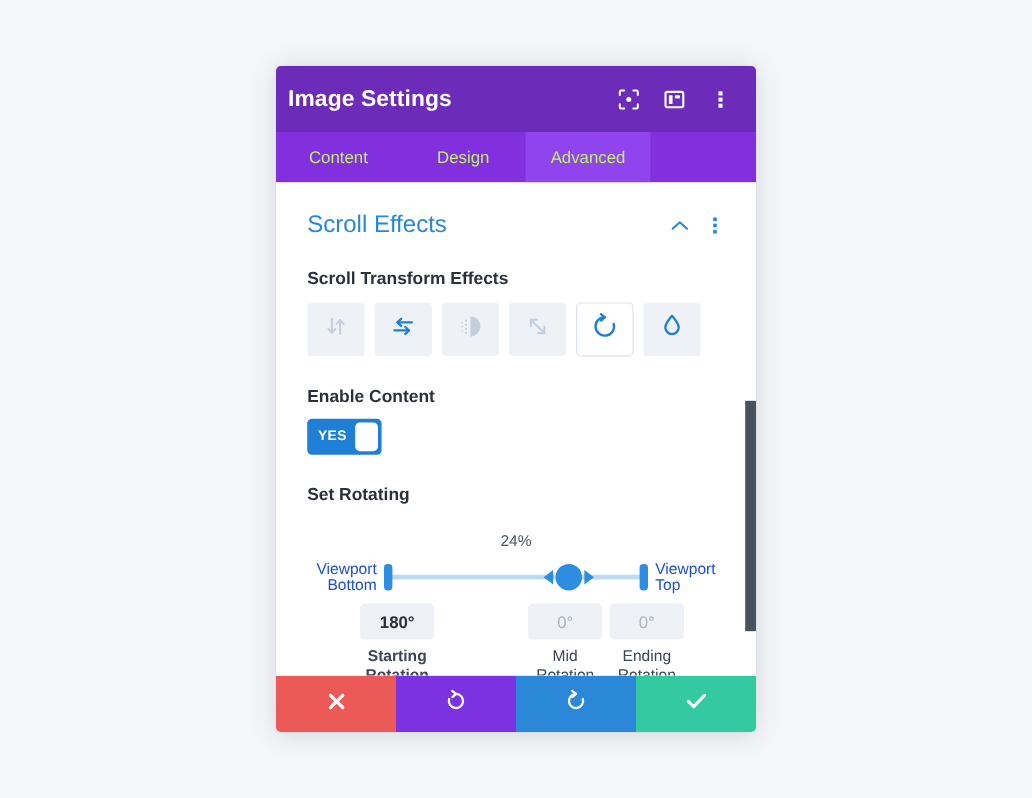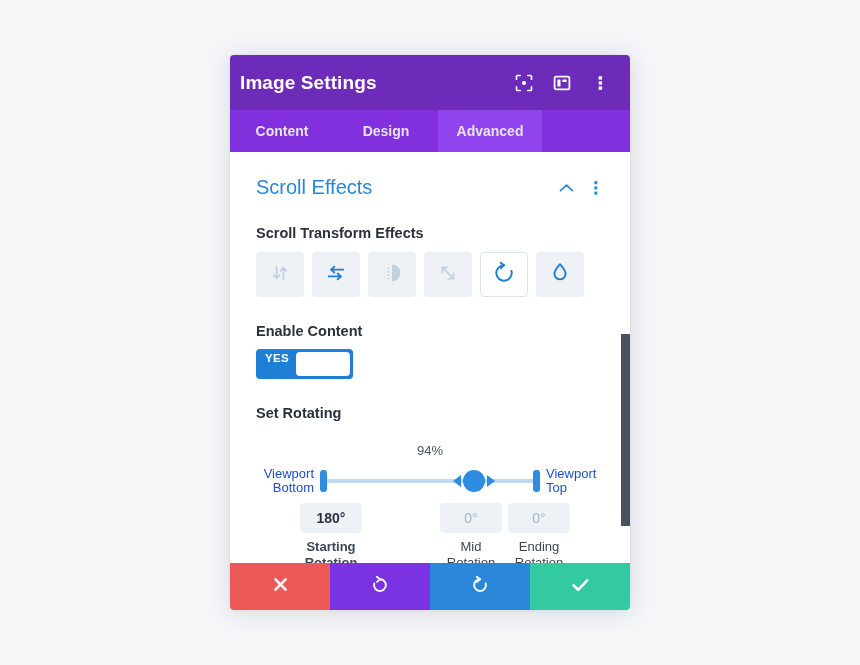--- a/index.html
+++ b/index.html
@@ -66,23 +66,23 @@
     height: 42px;
     background: #8230dd;
     display: flex;
     flex: 0 0 auto;
   }
   .tab {
     width: 104px;
     display: flex;
     align-items: center;
     justify-content: center;
-    color: #e5e5e5;
+    color: #bef264;
     font-size: 14px;
-    font-weight: bold;
+    font-weight: normal;
     cursor: pointer;
     white-space: nowrap;
   }
   .tab.active {
     background: #8f44ee;
   }
 
   
   .modal-body {
     position: relative;
@@ -144,25 +144,26 @@
     border: 1px solid transparent;
   }
   .effect-btn.selected {
     background: #ffffff;
     border: 1px solid #dde4ec;
   }
 
   
   .toggle {
     margin-top: 10px;
-    width: 97px;
+    width: 62px;
     height: 30px;
     border-radius: 4px;
     background: #1f7fd4;
     display: flex;
+    align-items: center;
     padding: 3px;
     box-sizing: border-box;
     cursor: pointer;
   }
   .toggle-text {
     color: #ffffff;
     font-size: 11.5px;
     font-weight: bold;
     letter-spacing: 0.3px;
     padding: 0 7px 0 6px;
@@ -459,21 +460,21 @@
 
     <div class="field-label">Enable Content</div>
     <div class="toggle">
       <span class="toggle-text">YES</span>
       <span class="toggle-knob"></span>
     </div>
 
     <div class="field-label">Set Rotating</div>
 
     <div class="slider-block">
-      <div class="slider-pct">94%</div>
+      <div class="slider-pct">24%</div>
 
       <div class="slider-row">
         <div class="vp-label left">Viewport
 Bottom</div>
 
         <div class="track-wrap">
           <div class="track"></div>
           <div class="end-cap left"></div>
           <div class="end-cap right"></div>
           <div class="knob-group" id="slider-knob" style="left: 70%;">

